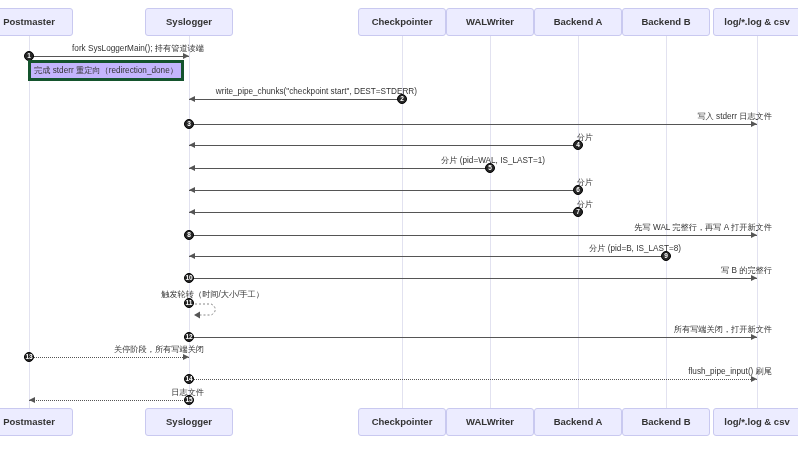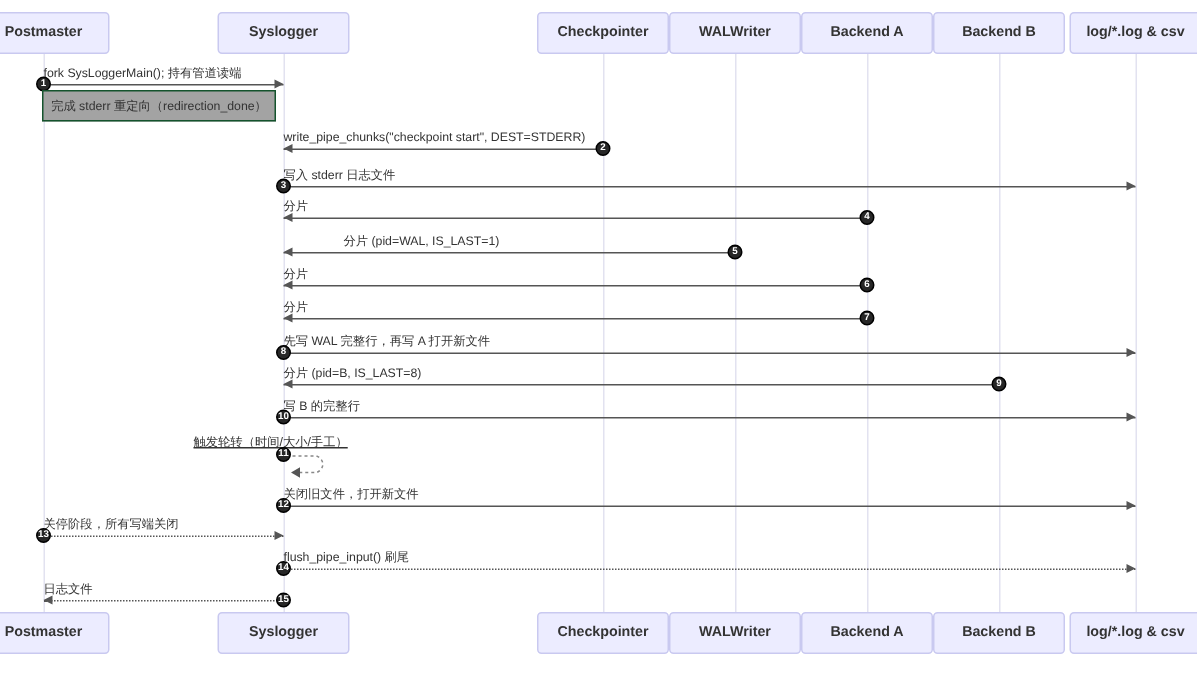--- a/index.html
+++ b/index.html
@@ -34,36 +34,36 @@
   .arrowhead{
     position:absolute;width:0;height:0;
     border-top:3.5px solid transparent;
     border-bottom:3.5px solid transparent;
   }
   .arrowhead.right{border-left:6px solid #555555;}
   .arrowhead.left{border-right:6px solid #555555;}
 
   .msglabel{
     position:absolute;font-size:8.2px;color:#333;white-space:nowrap;
-    text-align:left;line-height:1;
+    text-align:right;line-height:1;margin-left:15px;
   }
 
   
   .seqnum{
     position:absolute;width:10px;height:10px;border-radius:50%;
     background:#272727;color:#ffffff;font-size:6.5px;
     display:flex;align-items:center;justify-content:center;
     line-height:1;font-weight:bold;
     border:1px solid #000;box-sizing:border-box;
   }
 
   
   .note{
     position:absolute;box-sizing:border-box;
-    background:#a3a3a3;border:1px solid #14532d;
+    background:#c4b5fd;border:3px solid #14532d;
     font-size:8.2px;color:#333;
     display:flex;align-items:center;justify-content:center;
     white-space:nowrap;
   }
 
   
   .selfloop{position:absolute;}
 </style>
 </head>
 <body>
@@ -139,25 +139,25 @@
       <div class="msglabel" style="left: 189px; width: 477px; top: 245px;">分片 (pid=B, IS_LAST=8)</div>
       <div class="seqnum" style="top: 251px; left: 661px;">9</div>
       <div class="msg" style="left: 189px; top: 278px; width: 568px;"></div>
       <div class="arrowhead right" style="top: 275px; left: 751px;"></div>
       <div class="msglabel" style="left: 189px; width: 568px; top: 267px;">写 B 的完整行</div>
       <div class="seqnum" style="top: 273px; left: 184px;">10</div>
       <div class="selfloop" style="left: 189px; top: 301px; width: 40px; height: 18px;"><svg width="40" height="18" viewBox="0 0 40 18">
           <path d="M2,3 L22,3 A7,6 0 0 1 22,14 L8,14" fill="none" stroke="#888" stroke-width="1" stroke-dasharray="2,2"></path>
           <path d="M11,10.5 L5,14 L11,17.5 Z" fill="#555"></path>
         </svg></div>
-      <div class="msglabel" style="left: 129px; top: 291px; width: 120px; text-decoration: underline;">触发轮转（时间/大小/手工）</div>
+      <div class="msglabel" style="left: 129px; top: 291px; width: 120px;">触发轮转（时间/大小/手工）</div>
       <div class="seqnum" style="top: 298px; left: 184px;">11</div>
       <div class="msg" style="left: 189px; top: 337px; width: 568px;"></div>
       <div class="arrowhead right" style="top: 334px; left: 751px;"></div>
-      <div class="msglabel" style="left: 189px; width: 568px; top: 326px;">关闭旧文件，打开新文件</div>
+      <div class="msglabel" style="left: 189px; width: 568px; top: 326px;">所有写端关闭，打开新文件</div>
       <div class="seqnum" style="top: 332px; left: 184px;">12</div>
       <div class="msg dotted" style="left: 29px; top: 357px; width: 160px;"></div>
       <div class="arrowhead right" style="top: 354px; left: 183px;"></div>
       <div class="msglabel" style="left: 29px; width: 160px; top: 346px;">关停阶段，所有写端关闭</div>
       <div class="seqnum" style="top: 352px; left: 24px;">13</div>
       <div class="msg dotted" style="left: 189px; top: 379px; width: 568px;"></div>
       <div class="arrowhead right" style="top: 376px; left: 751px;"></div>
       <div class="msglabel" style="left: 189px; width: 568px; top: 368px;">flush_pipe_input() 刷尾</div>
       <div class="seqnum" style="top: 374px; left: 184px;">14</div>
       <div class="msg dotted" style="left: 29px; top: 400px; width: 160px;"></div>

